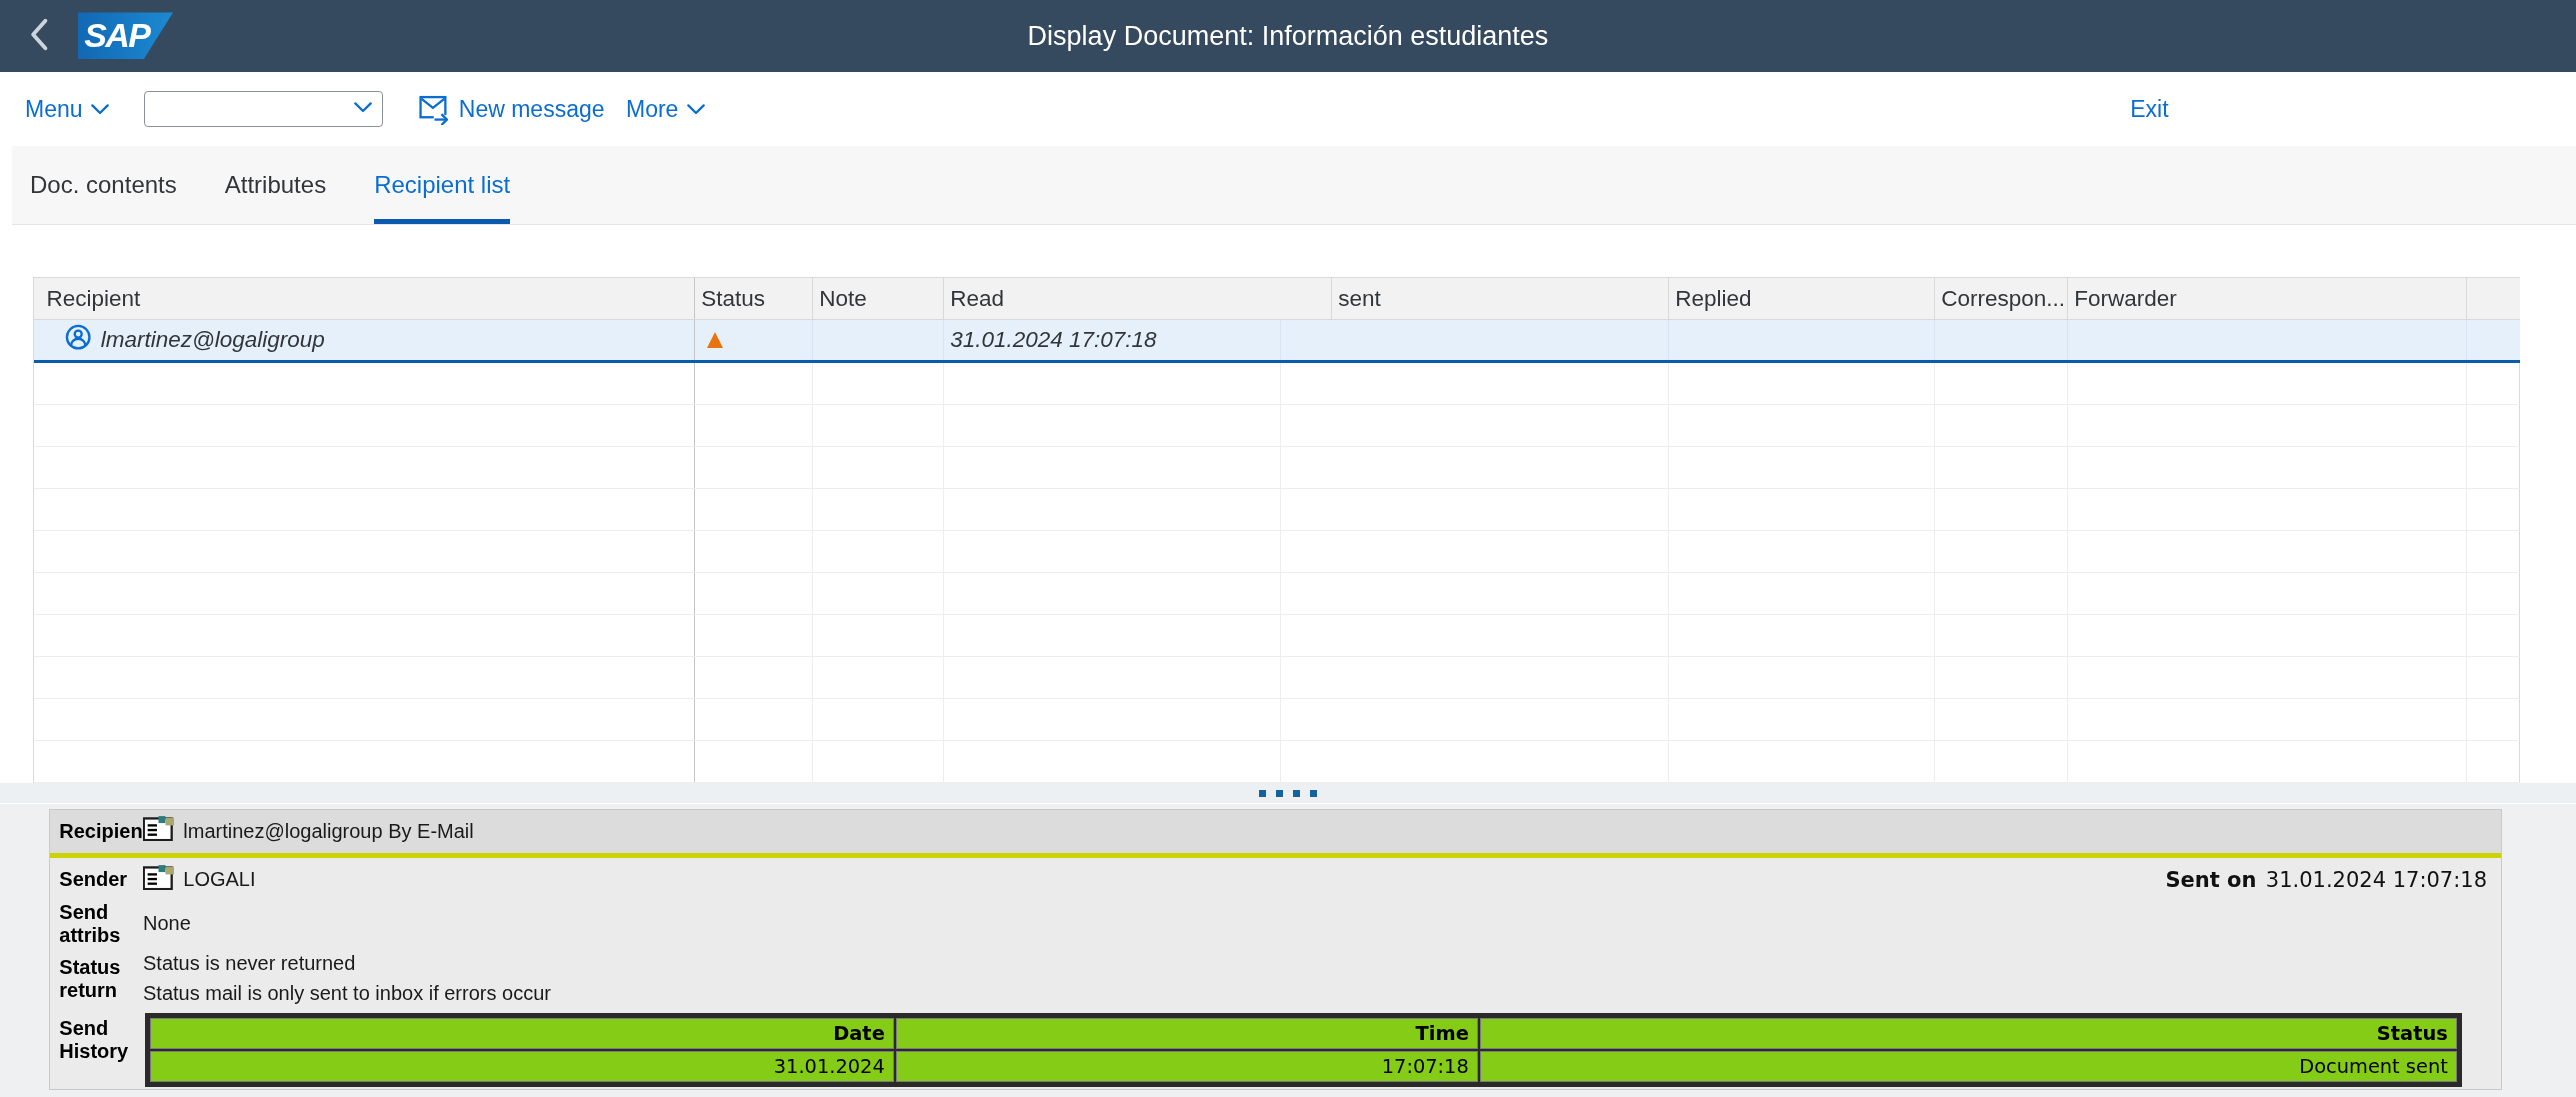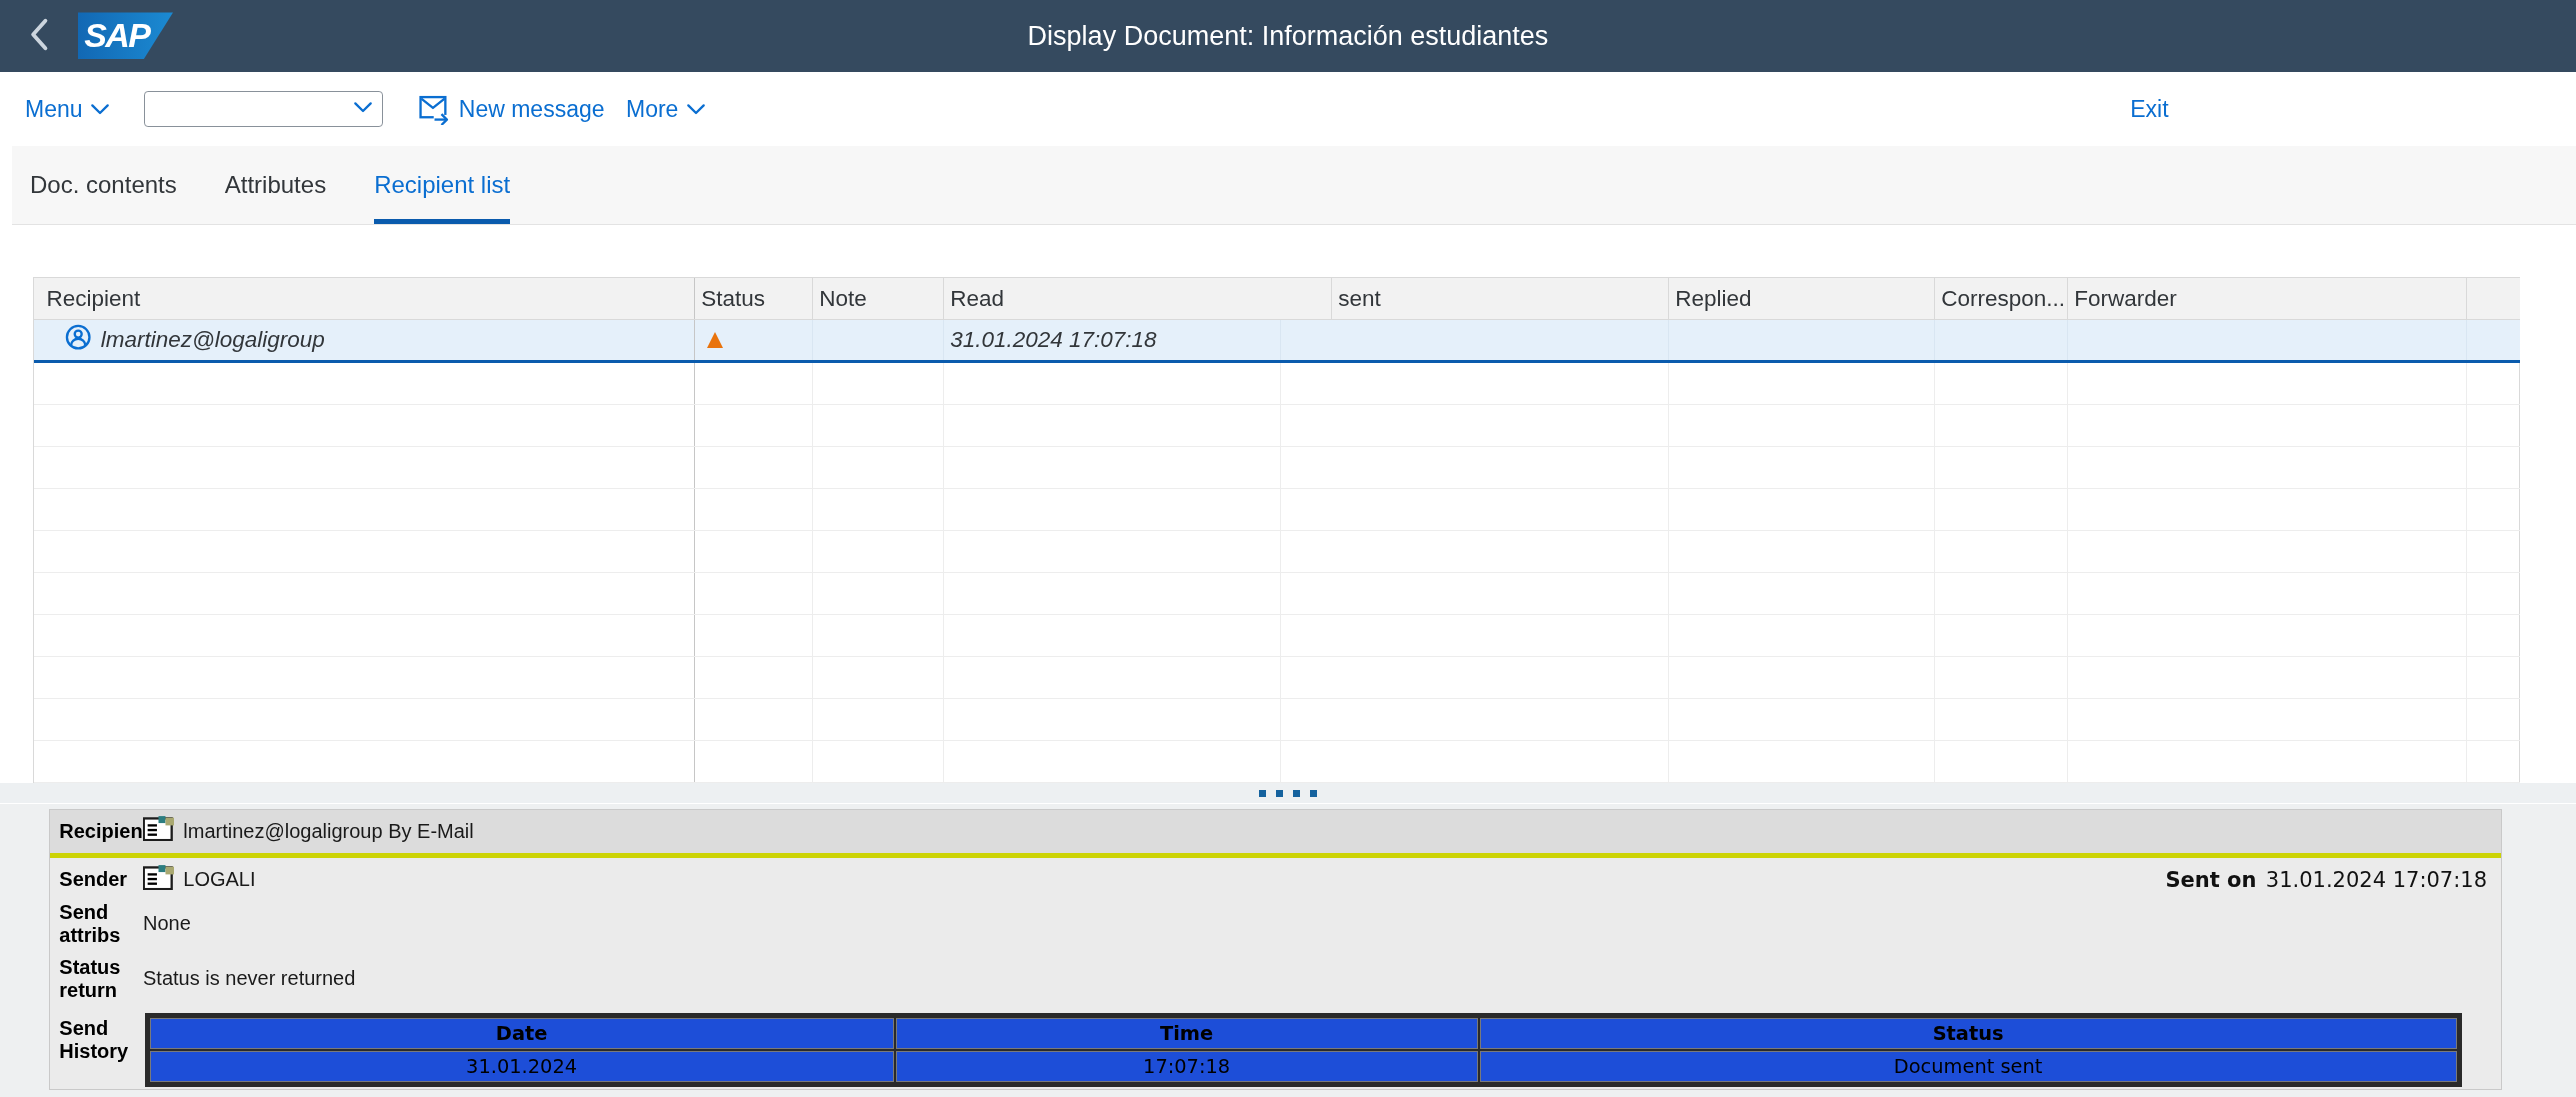--- a/index.html
+++ b/index.html
@@ -90,21 +90,21 @@
   .sent-on { position:absolute; right:14px; top:0; height:40px; display:flex; align-items:center;
              font-family:"DejaVu Sans", sans-serif; font-size:21px; color:#111; }
   .sent-on b { margin-right:9.3px; }
   .row-attribs { height:48px; }
   .row-status { height:62px; }
   .status-lines { font-size:20px; color:#1a1a1a; line-height:29.5px; }
   .row-history { align-items:flex-start; margin-top:3.1px; }
   .row-history .p-label { padding-top:4.7px; }
   .htable { border-collapse:separate; border-spacing:2.3px; background:#2a2a2a;
             border:3.1px solid #2a2a2a; margin-left:1.6px; }
-  .htable th, .htable td { background:#1d4ed8; border:0.8px solid #7a7a7a; text-align:center;
+  .htable th, .htable td { background:#84cc16; border:0.8px solid #7a7a7a; text-align:right;
             font-family:"DejaVu Sans", sans-serif; font-size:19.4px; color:#000;
             padding:3.1px 7.8px; height:29.5px; }
   .htable th { font-weight:bold; }
   .hc0{width:744px;} .hc1{width:582px;} .hc2{width:977px;}
 </style>
 </head>
 <body>
 
 <div class="topbar">
   <div class="back-btn">
@@ -383,20 +383,21 @@
 
     <div class="p-row row-attribs">
       <div class="p-label">Send attribs</div>
       <div class="p-value">None</div>
     </div>
 
     <div class="p-row row-status">
       <div class="p-label">Status return</div>
       <div class="status-lines">
         <div>Status is never returned</div>
+        <div>Status mail is only sent to inbox if errors occur</div>
       </div>
     </div>
 
     <div class="p-row row-history">
       <div class="p-label">Send History</div>
       <table class="htable">
         <tbody>
             <tr>
           <th class="hc0">Date</th>
           <th class="hc1">Time</th>

